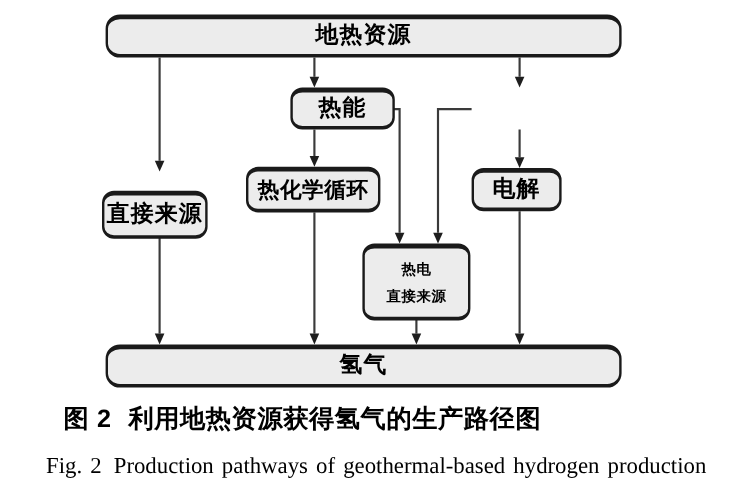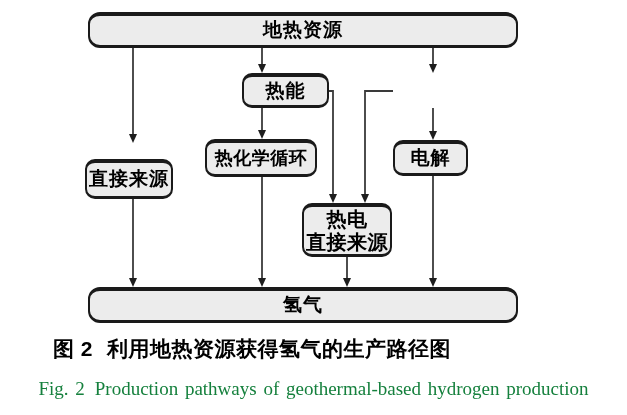--- a/index.html
+++ b/index.html
@@ -33,39 +33,39 @@
     color:#000;
     line-height:1.2;
     white-space:nowrap;
   }
   .n-geothermal   { left:88px;  top:12px;  width:430px; height:36px; border-radius:12px; }
   .n-thermal      { left:218px; top:73px;  width:87px;  height:35px;margin-left:24px; }
   .n-electric     { left:393px; top:73px;  width:80px;  height:35px; }
   .n-direct       { left:85px;  top:159px; width:88px;  height:40px;text-align:center; }
   .n-thermochem   { left:205px; top:139px; width:112px; height:38px; font-size:18px; letter-spacing:0.5px;text-align:center; }
   .n-electrolysis { left:393px; top:140px; width:75px;  height:36px; }
-  .n-hybrid       { left:302px; top:203px; width:90px;  height:54px; font-size:20px; letter-spacing:0.5px; line-height:23px; }
+  .n-hybrid       { left:302px; top:203px; width:90px;  height:64px; font-size:12px; letter-spacing:0.5px; line-height:23px; }
   .n-hydrogen     { left:88px;  top:287px; width:430px; height:36px; border-radius:12px; }
 
   .caption-zh {
     position:absolute; left:0; top:335px; width:504px;
     text-align:center;
     font-weight:bold;
     font-size:21px;
     letter-spacing:0.5px;
     color:#000;
   }
   .caption-zh .cap-prefix { margin-right:14px; }
   .caption-en {
     position:absolute; left:0; top:378px; width:627px;
     text-align:center;
     font-family:"Liberation Serif","DejaVu Serif",serif;
     font-size:19px;
     word-spacing:2px;
-    color:#15803d;
+    color:#000000;
   }
   .caption-en .cap-prefix { margin-right:10px; }
 </style>
 </head>
 <body>
 
 <div class="stage">
 
   <svg id="connectors" viewBox="0 0 627 415">
       <polyline points="133,48 133,134" fill="none" stroke="#3a3a3a" stroke-width="1.8"></polyline>

